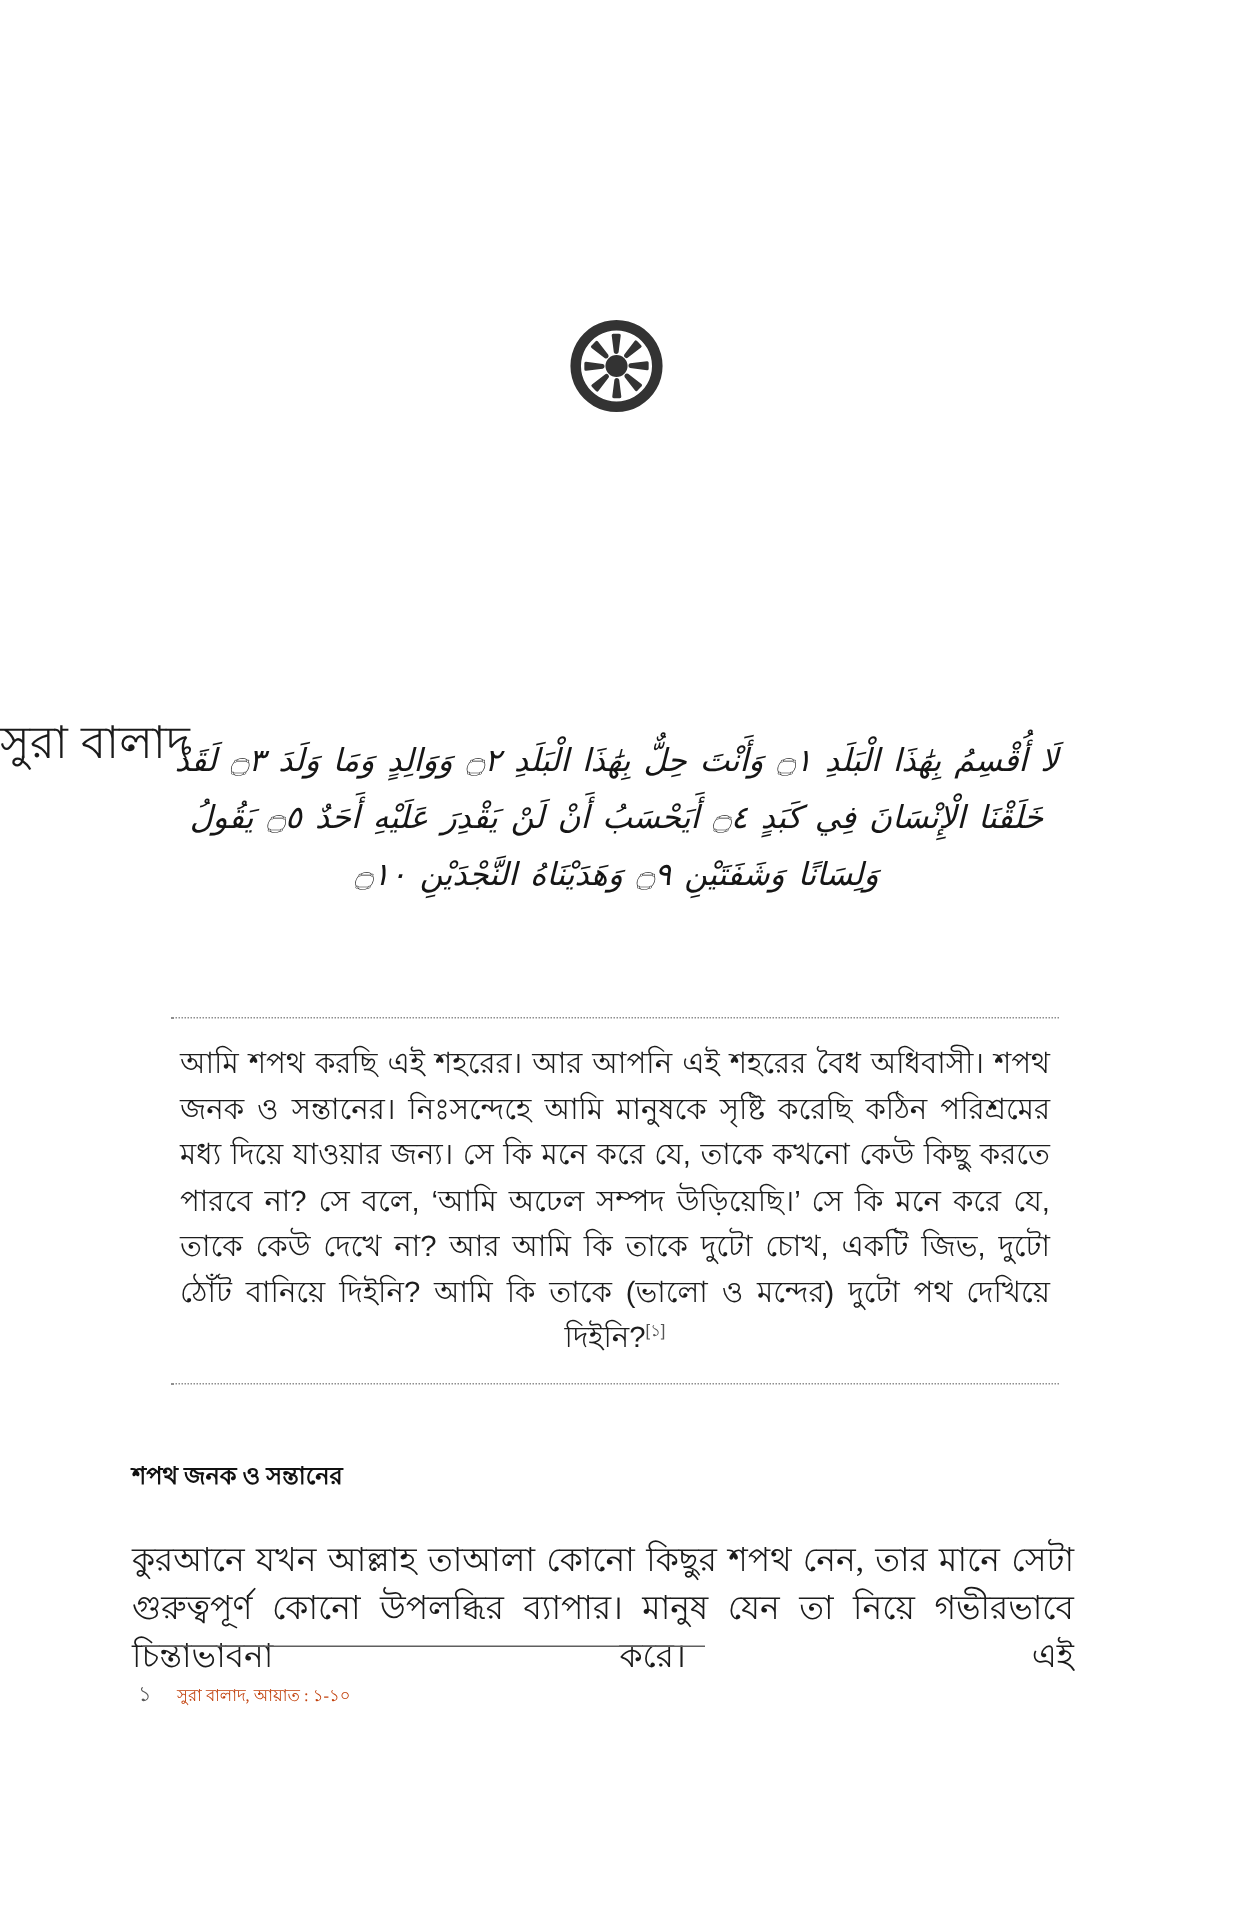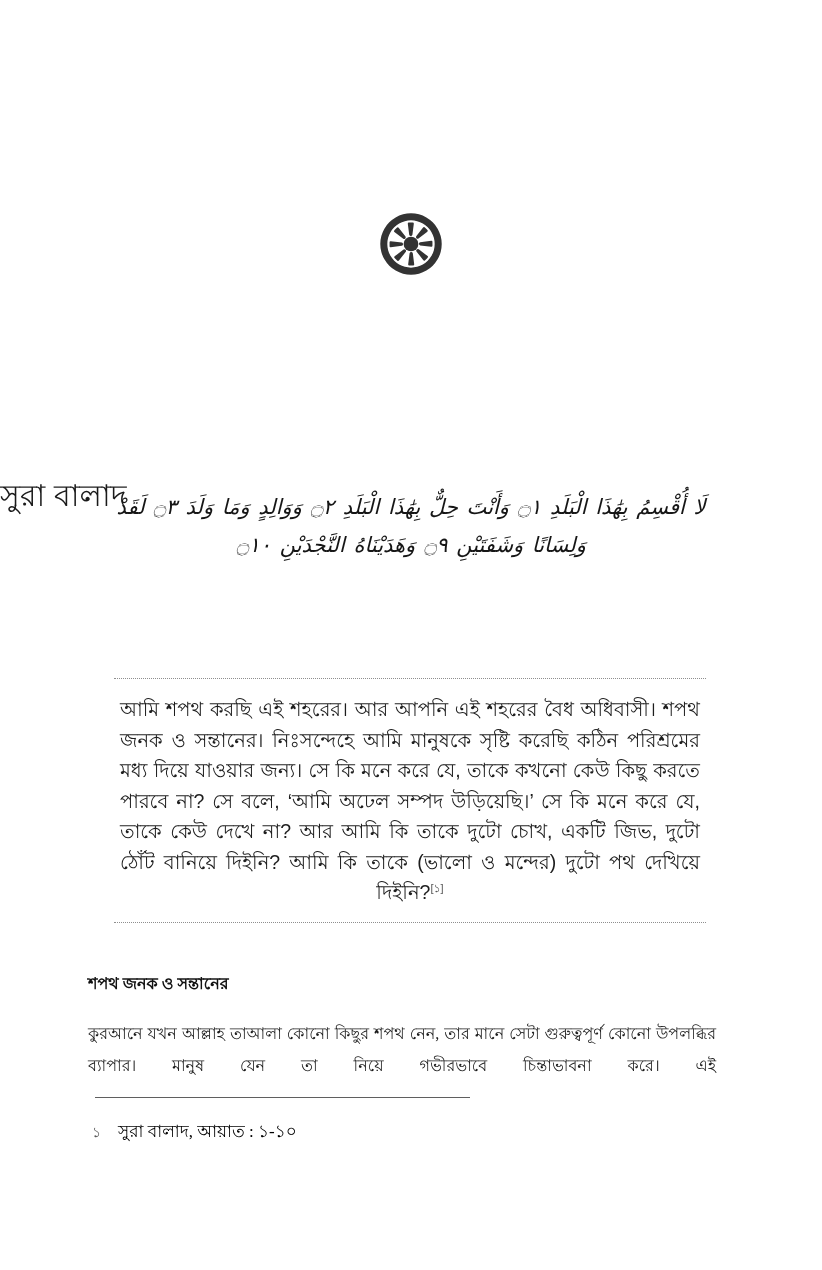--- a/index.html
+++ b/index.html
@@ -117,21 +117,21 @@
     text-align: left;
     font-family: "Liberation Serif", "DejaVu Serif", serif;
   }
 
   
   .body-paragraph {
     position: absolute;
     top: 1002px;
     left: 88px;
     width: 628px;
-    font-size: 16px;
+    font-size: 22px;
     line-height: 32px;
     text-align: justify;
     text-align-last: justify;
     color: #1b1b1b;
     font-family: "Liberation Serif", "DejaVu Serif", serif;
   }
 
   
   .footnote-rule {
     position: absolute;
@@ -153,22 +153,22 @@
     font-family: "Liberation Serif", "DejaVu Serif", serif;
   }
   .footnote-num {
     width: 26px;
     flex: 0 0 26px;
     font-size: 14px;
     color: #5a5a5a;
   }
   .footnote-text {
     flex: 1 1 auto;
-    font-size: 17px;
-    color: #000000;
+    font-size: 11px;
+    color: #c2410c;
   }
 </style>
 </head>
 <body>
 
 <div class="page">
 
   <div class="ornament-wrap">
     <svg class="ornament" viewBox="0 0 100 100">
       <g fill="#333333">
@@ -201,20 +201,21 @@
           <path d="M47.2 16.5 h5.6 a1.6 1.6 0 0 1 1.6 1.8 l-2.2 17.4 a2.6 2.6 0 0 1 -5.0 0 l-2.2 -17.4 a1.6 1.6 0 0 1 1.6 -1.8 z"></path>
         </g>
       </g>
     </svg>
   </div>
 
   <h1 class="surah-title">সুরা বালাদ</h1>
 
   <div class="arabic-block">
     <span class="arabic-line">لَا أُقْسِمُ بِهَٰذَا الْبَلَدِ ۝١ وَأَنْتَ حِلٌّ بِهَٰذَا الْبَلَدِ ۝٢ وَوَالِدٍ وَمَا وَلَدَ ۝٣ لَقَدْ</span>
+    <span class="arabic-line">خَلَقْنَا الْإِنْسَانَ فِي كَبَدٍ ۝٤ أَيَحْسَبُ أَنْ لَنْ يَقْدِرَ عَلَيْهِ أَحَدٌ ۝٥ يَقُولُ</span>
     <span class="arabic-line">وَلِسَانًا وَشَفَتَيْنِ ۝٩ وَهَدَيْنَاهُ النَّجْدَيْنِ ۝١٠</span>
   </div>
 
   <div class="dotted-rule top"></div>
 
   <div class="translation">
     <span>আমি শপথ করছি এই শহরের। আর আপনি এই শহরের বৈধ অধিবাসী। শপথ জনক ও সন্তানের। নিঃসন্দেহে আমি মানুষকে সৃষ্টি করেছি কঠিন পরিশ্রমের মধ্য দিয়ে যাওয়ার জন্য। সে কি মনে করে যে, তাকে কখনো কেউ কিছু করতে পারবে না? সে বলে, ‘আমি অঢেল সম্পদ উড়িয়েছি।’ সে কি মনে করে যে, তাকে কেউ দেখে না? আর আমি কি তাকে দুটো চোখ, একটি জিভ, দুটো ঠোঁট বানিয়ে দিইনি? আমি কি তাকে (ভালো ও মন্দের) দুটো পথ দেখিয়ে দিইনি?</span><span class="fn-ref">[১]</span>
   </div>
 
   <div class="dotted-rule bottom"></div>

